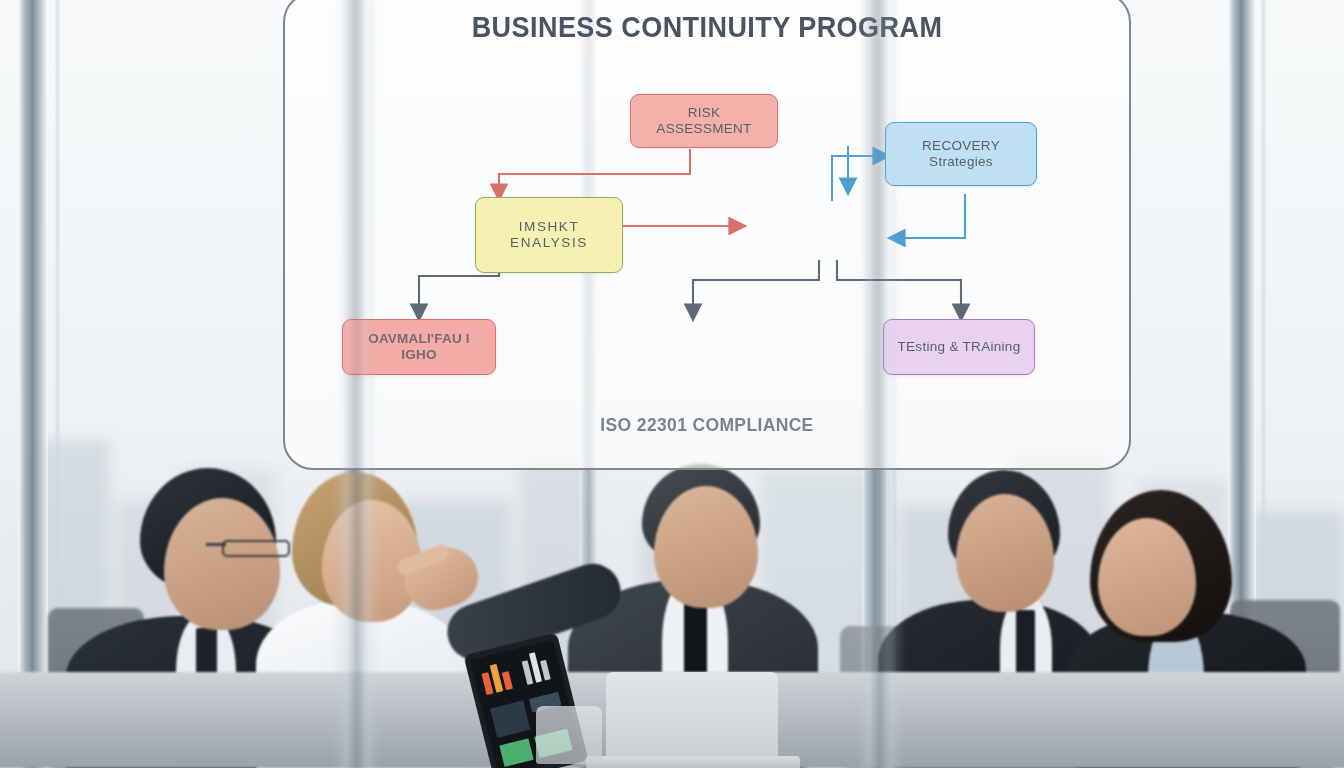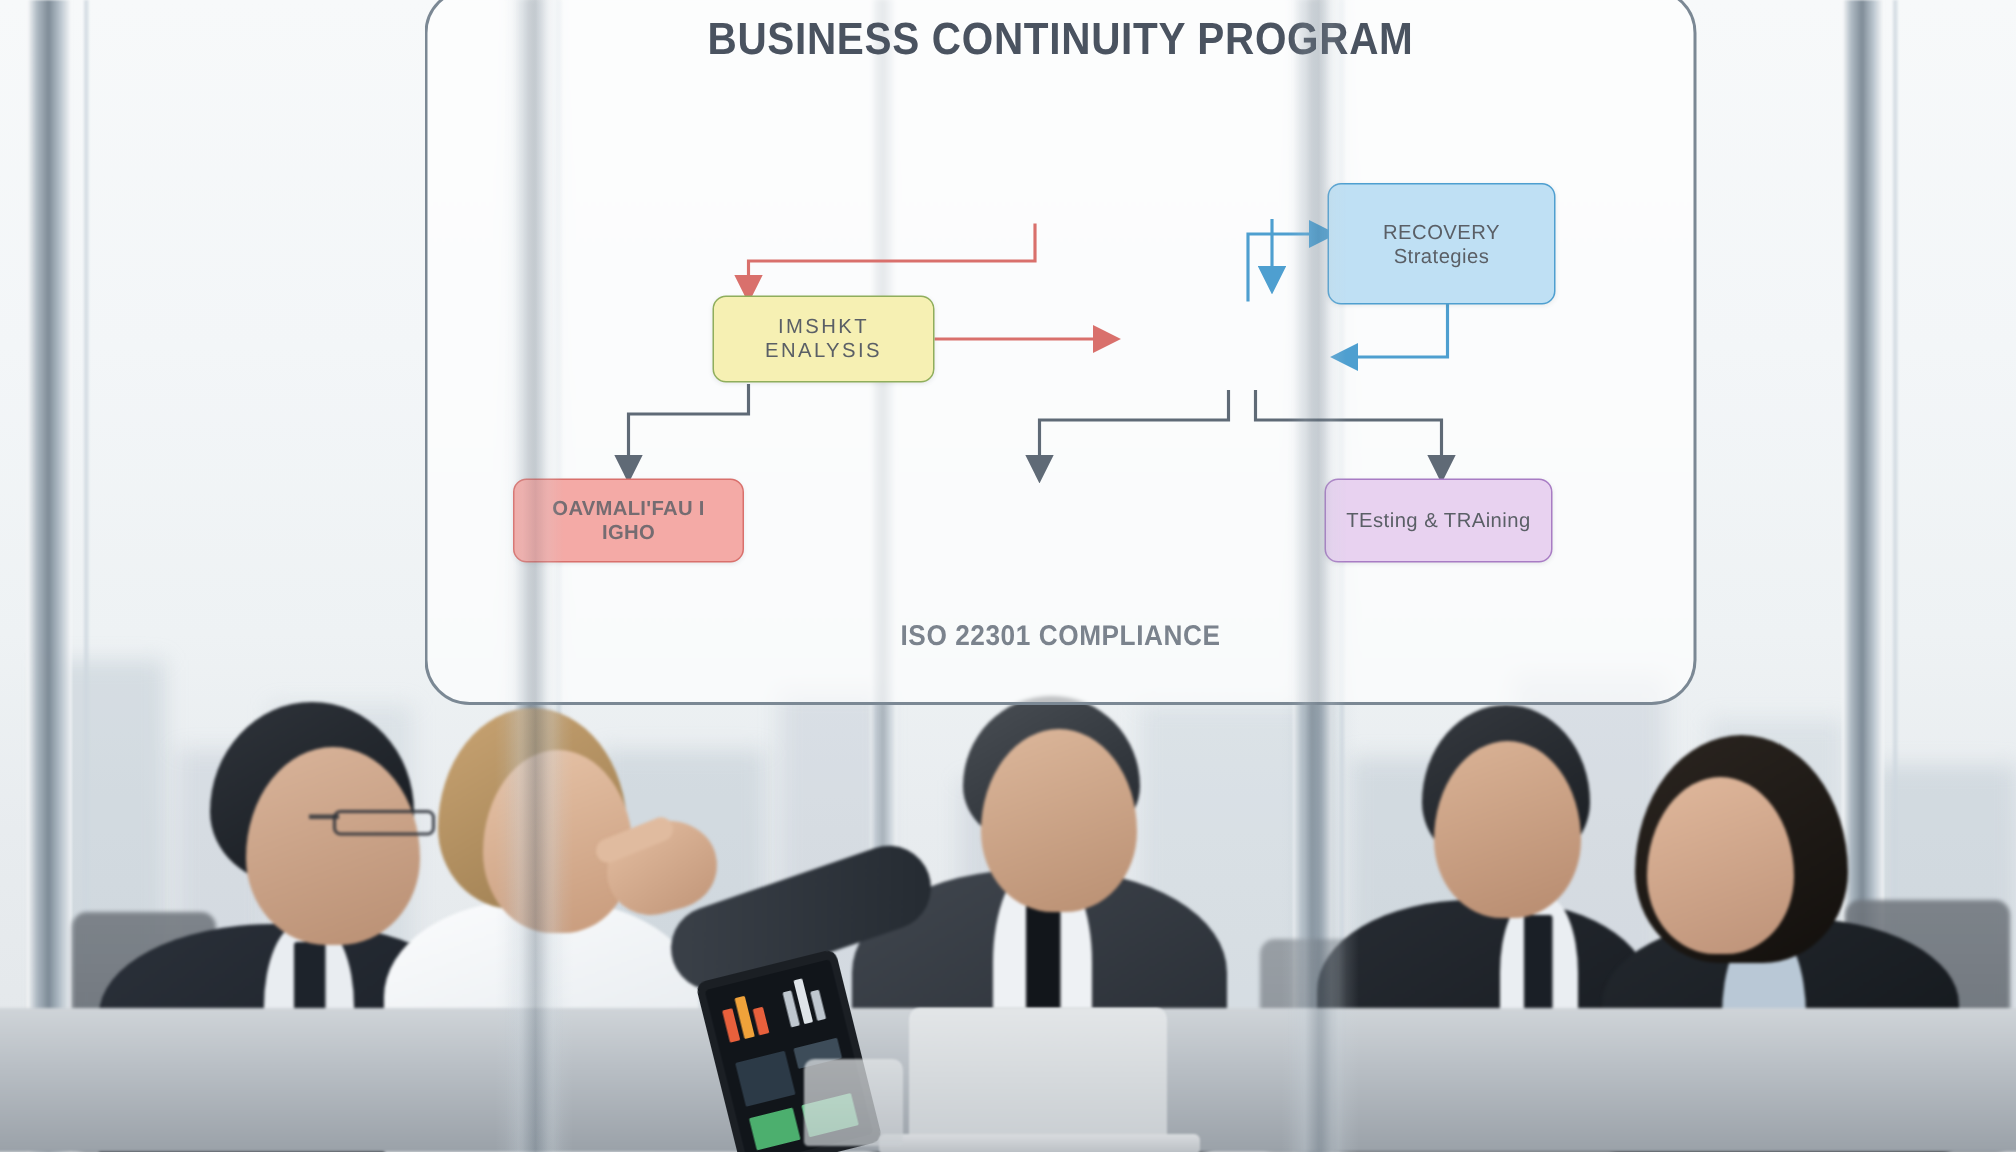--- a/index.html
+++ b/index.html
@@ -287,27 +287,30 @@
 
       <path d="M680,200 L680,244 L608,244" fill="none" stroke="#4e9fd0" stroke-width="2.1" marker-end="url(#ah-blue)"></path>
 
       <path d="M214,262 L214,282 L134,282 L134,322" fill="none" stroke="#5f6a76" stroke-width="2.1" marker-end="url(#ah-gray)"></path>
 
       <path d="M534,266 L534,286 L408,286 L408,322" fill="none" stroke="#5f6a76" stroke-width="2.1" marker-end="url(#ah-gray)"></path>
 
       <path d="M552,266 L552,286 L676,286 L676,322" fill="none" stroke="#5f6a76" stroke-width="2.1" marker-end="url(#ah-gray)"></path>
     </svg>
 
-
-    <div class="node node-impact" style="left:190px; top:203px; width:148px; height:58px;">
+    <div class="node node-risk" style="left:345px; top:100px; width:148px; height:54px;">
+      <span>RISK ASSESSMENT</span>
+    </div>
+
+    <div class="node node-impact" style="left:190px; top:203px; width:148px; height:76px;">
       <span class="garble">IMSHKT  ENALYSIS</span>
     </div>
 
 
-    <div class="node node-recovery-b" style="left:600px; top:128px; width:152px; height:81px;">
+    <div class="node node-recovery-b" style="left:600px; top:128px; width:152px; height:64px;">
       <span>
         <span class="lbl-2">RECOVERY</span>
         <span class="lbl-2">Strategies</span>
       </span>
     </div>
 
     <div class="node node-damage" style="left:57px; top:325px; width:154px; height:56px;">
       <span class="garble-heavy">OAVMALI'FAU I IGHO</span>
     </div>
 

